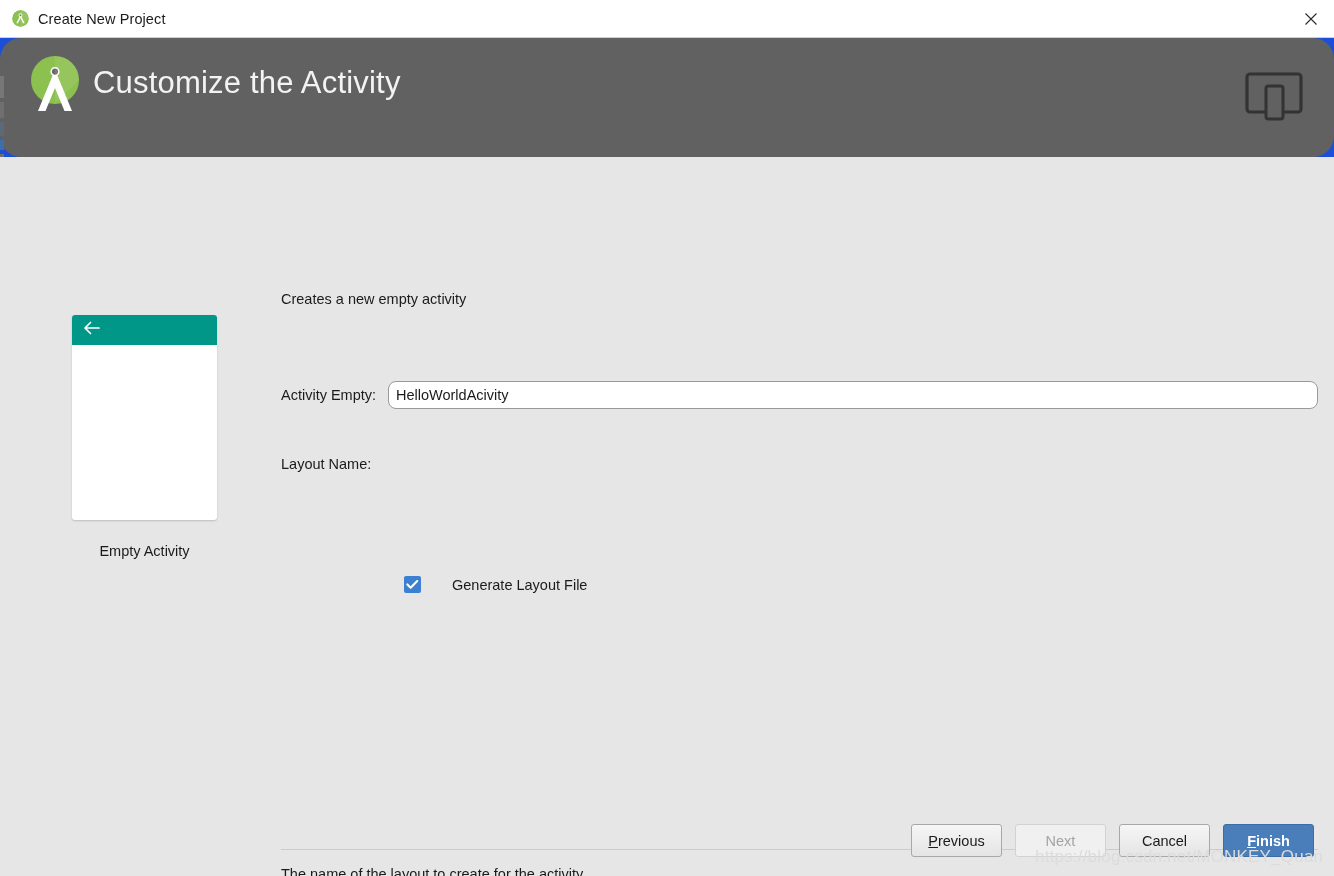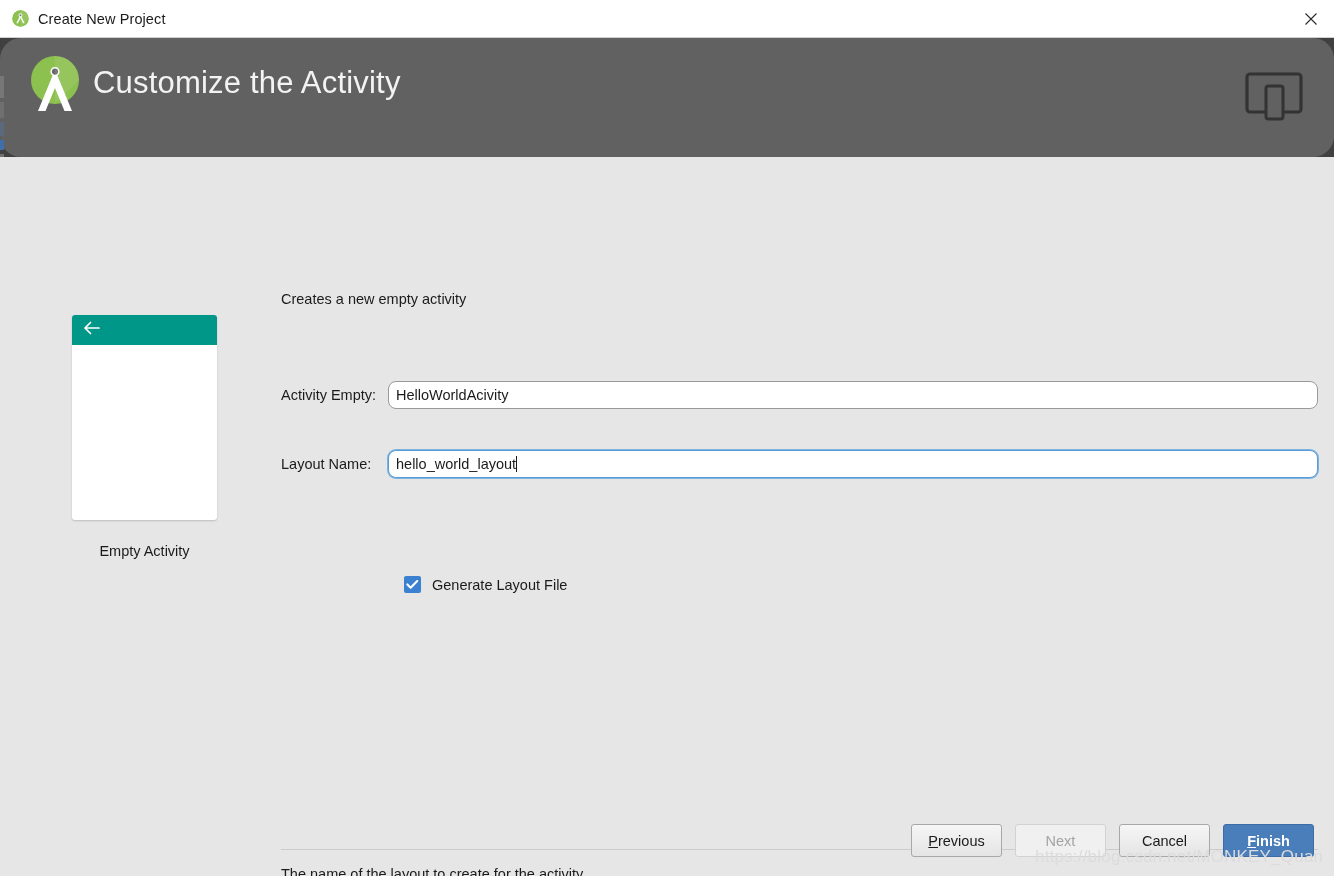--- a/index.html
+++ b/index.html
@@ -11,21 +11,21 @@
     height: 876px;
     background: #e6e6e6;
     font-family: "Liberation Sans", sans-serif;
     overflow: hidden;
   }
 
   .window {
     position: relative;
     width: 1334px;
     height: 876px;
-    background: #404040;
+    background: #1d4ed8;
     box-sizing: border-box;
   }
 
   
   .titlebar {
     position: absolute;
     left: 0; top: 0;
     width: 1334px;
     height: 38px;
     background: #ffffff;
@@ -215,20 +215,21 @@
     border-radius: 8px;
   }
 
   
   .checkbox-row {
     position: absolute;
     left: 404px;
     top: 419px;
     display: flex;
     align-items: center;
+    gap: 20px;
   }
   .checkbox-box {
     width: 17px;
     height: 17px;
     background: #3b80d1;
     border-radius: 2px;
     display: flex;
     align-items: center;
     justify-content: center;
     flex: 0 0 auto;
@@ -401,24 +402,20 @@
           <svg width="13" height="11" viewBox="0 0 13 11">
             <path d="M1.4 5.4 L4.7 8.7 L11.2 2.0" stroke="#ffffff" stroke-width="2.1" fill="none" stroke-linecap="round" stroke-linejoin="round"></path>
           </svg>
         </span>
       </span>
       <span class="checkbox-label">Generate Layout File</span>
     </div>
 
     <div class="field-row row-layout">
       <div class="field-label">Layout Name:</div>
-      <div class="text-input input-static focused">
-        <span>hello_world_layout</span>
-          <span class="caret"></span>
-      </div>
     </div>
 
     <div class="separator"></div>
     <div class="hint-text">The name of the layout to create for the activity</div>
   </div>
 
   <div class="footer">
     <div class="btn btn-previous">
         <span class="mnemonic">P</span>
         <span>revious</span>

